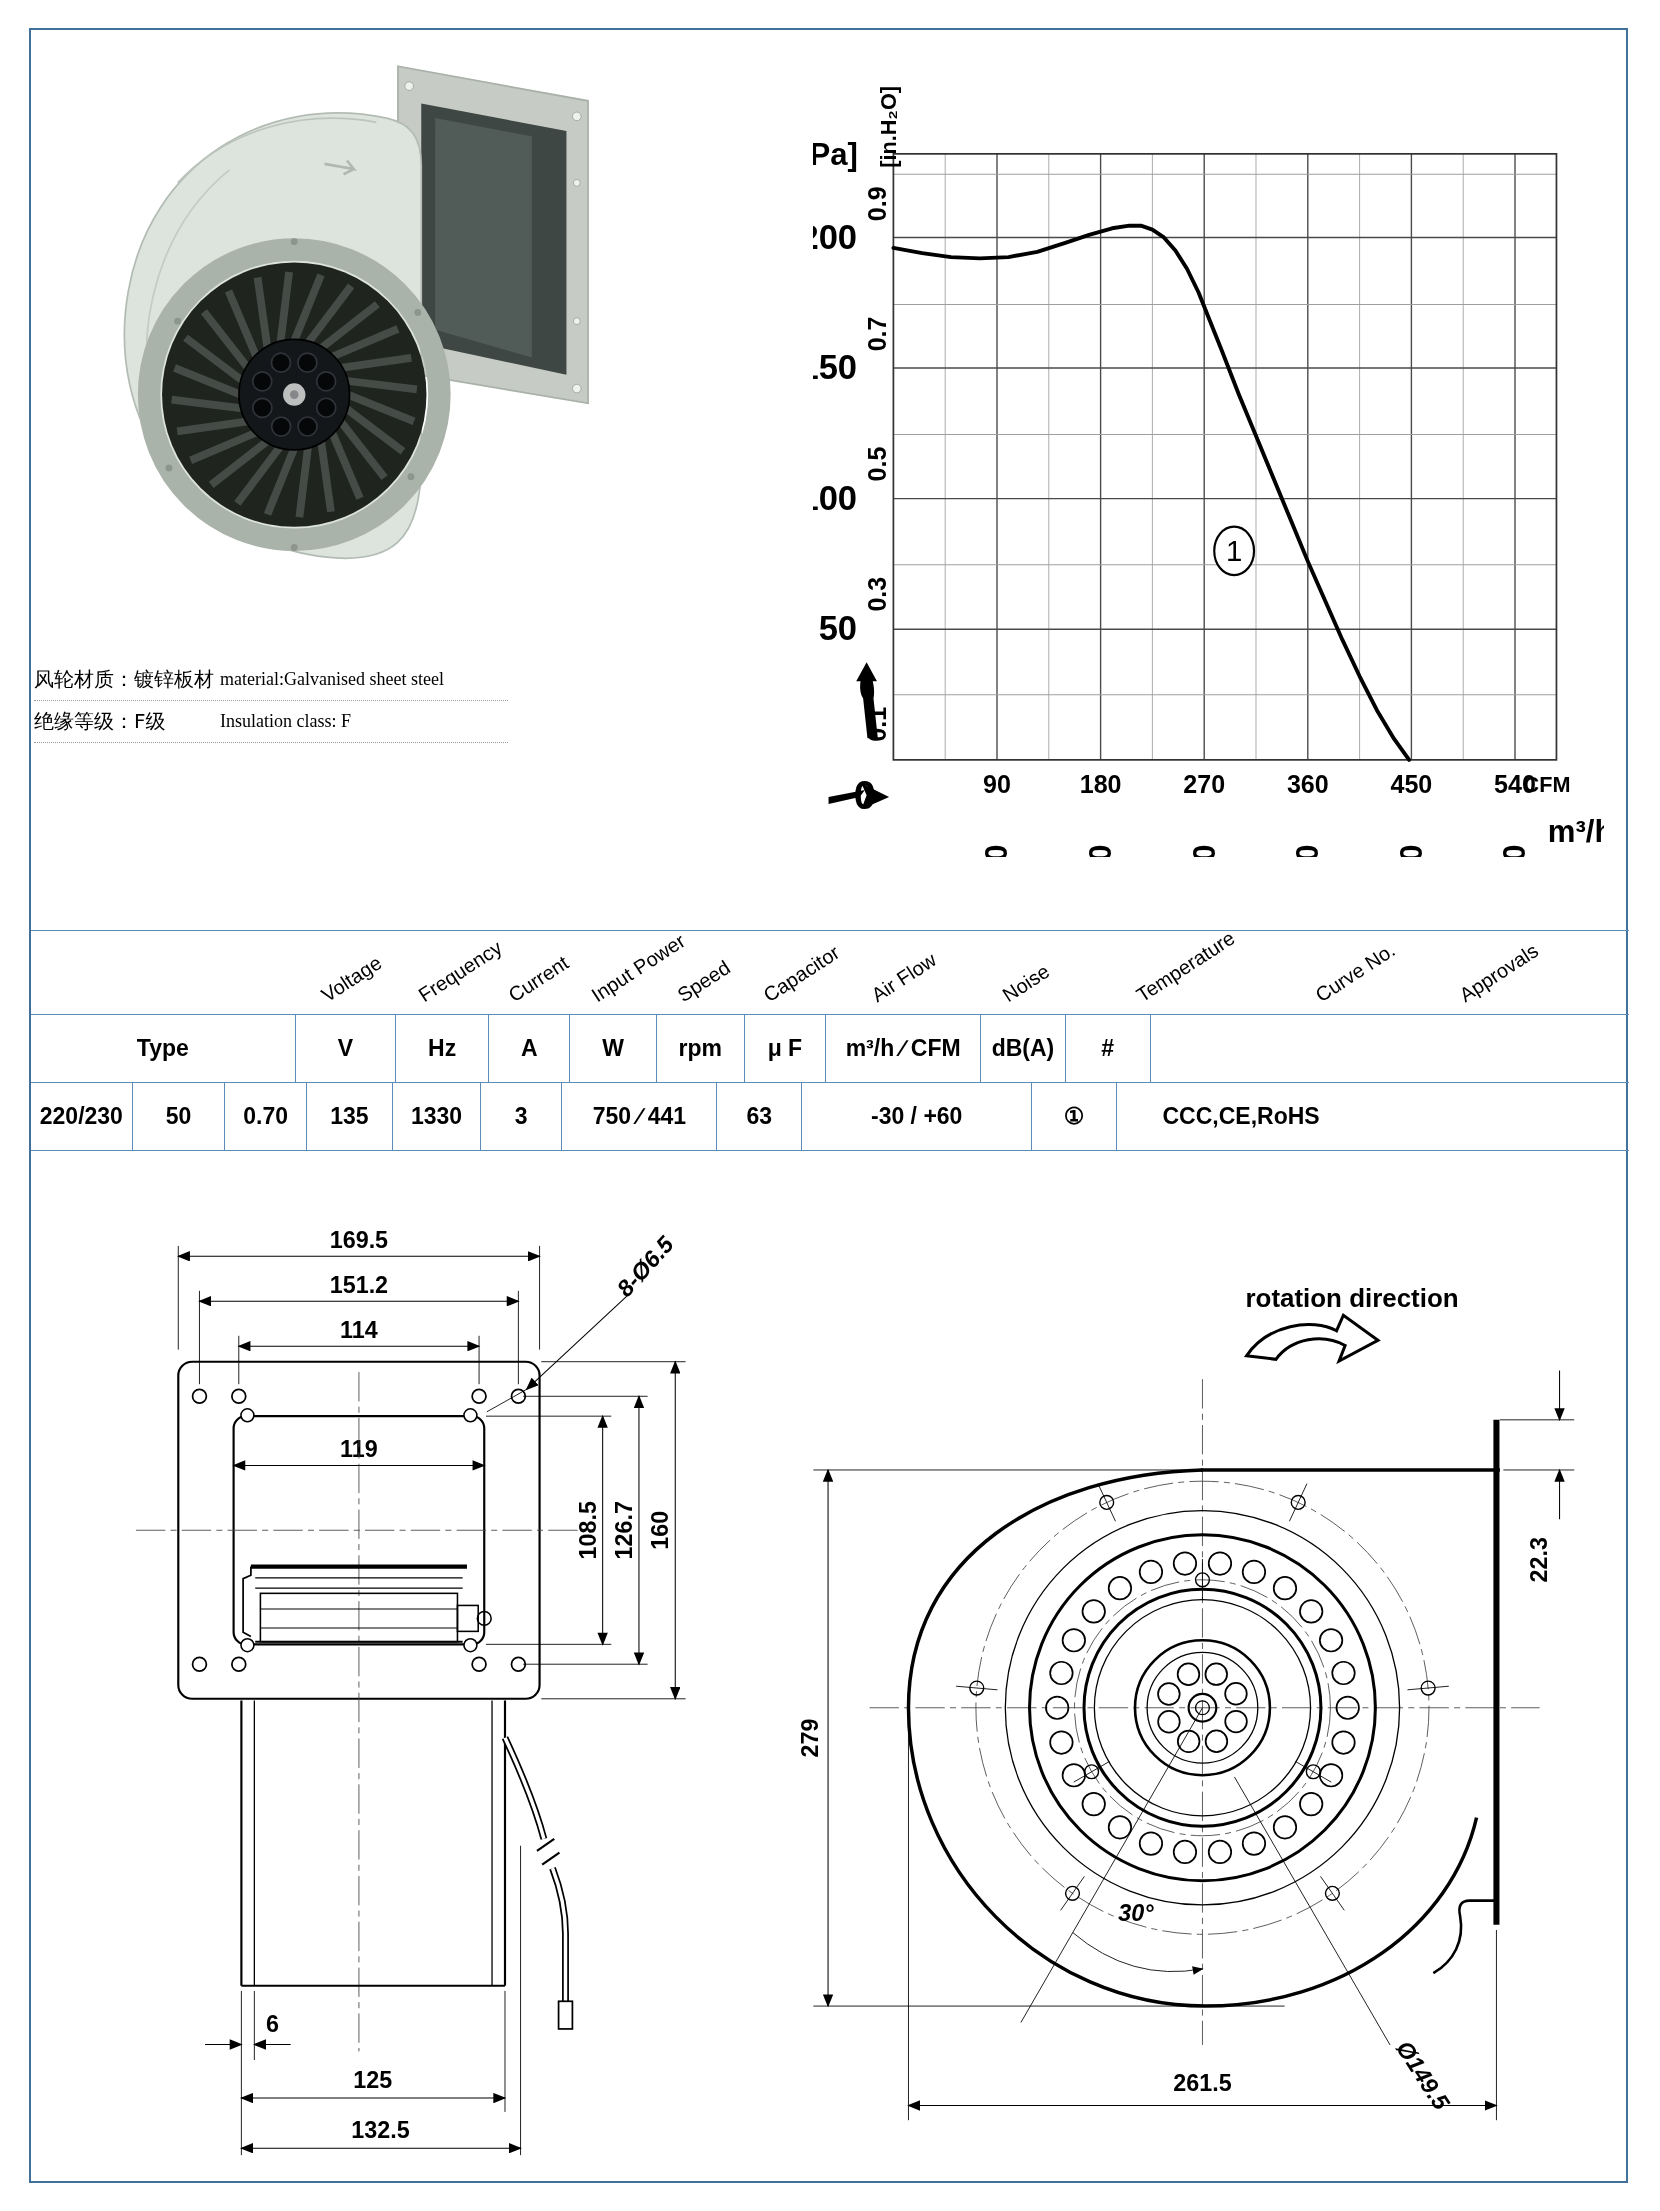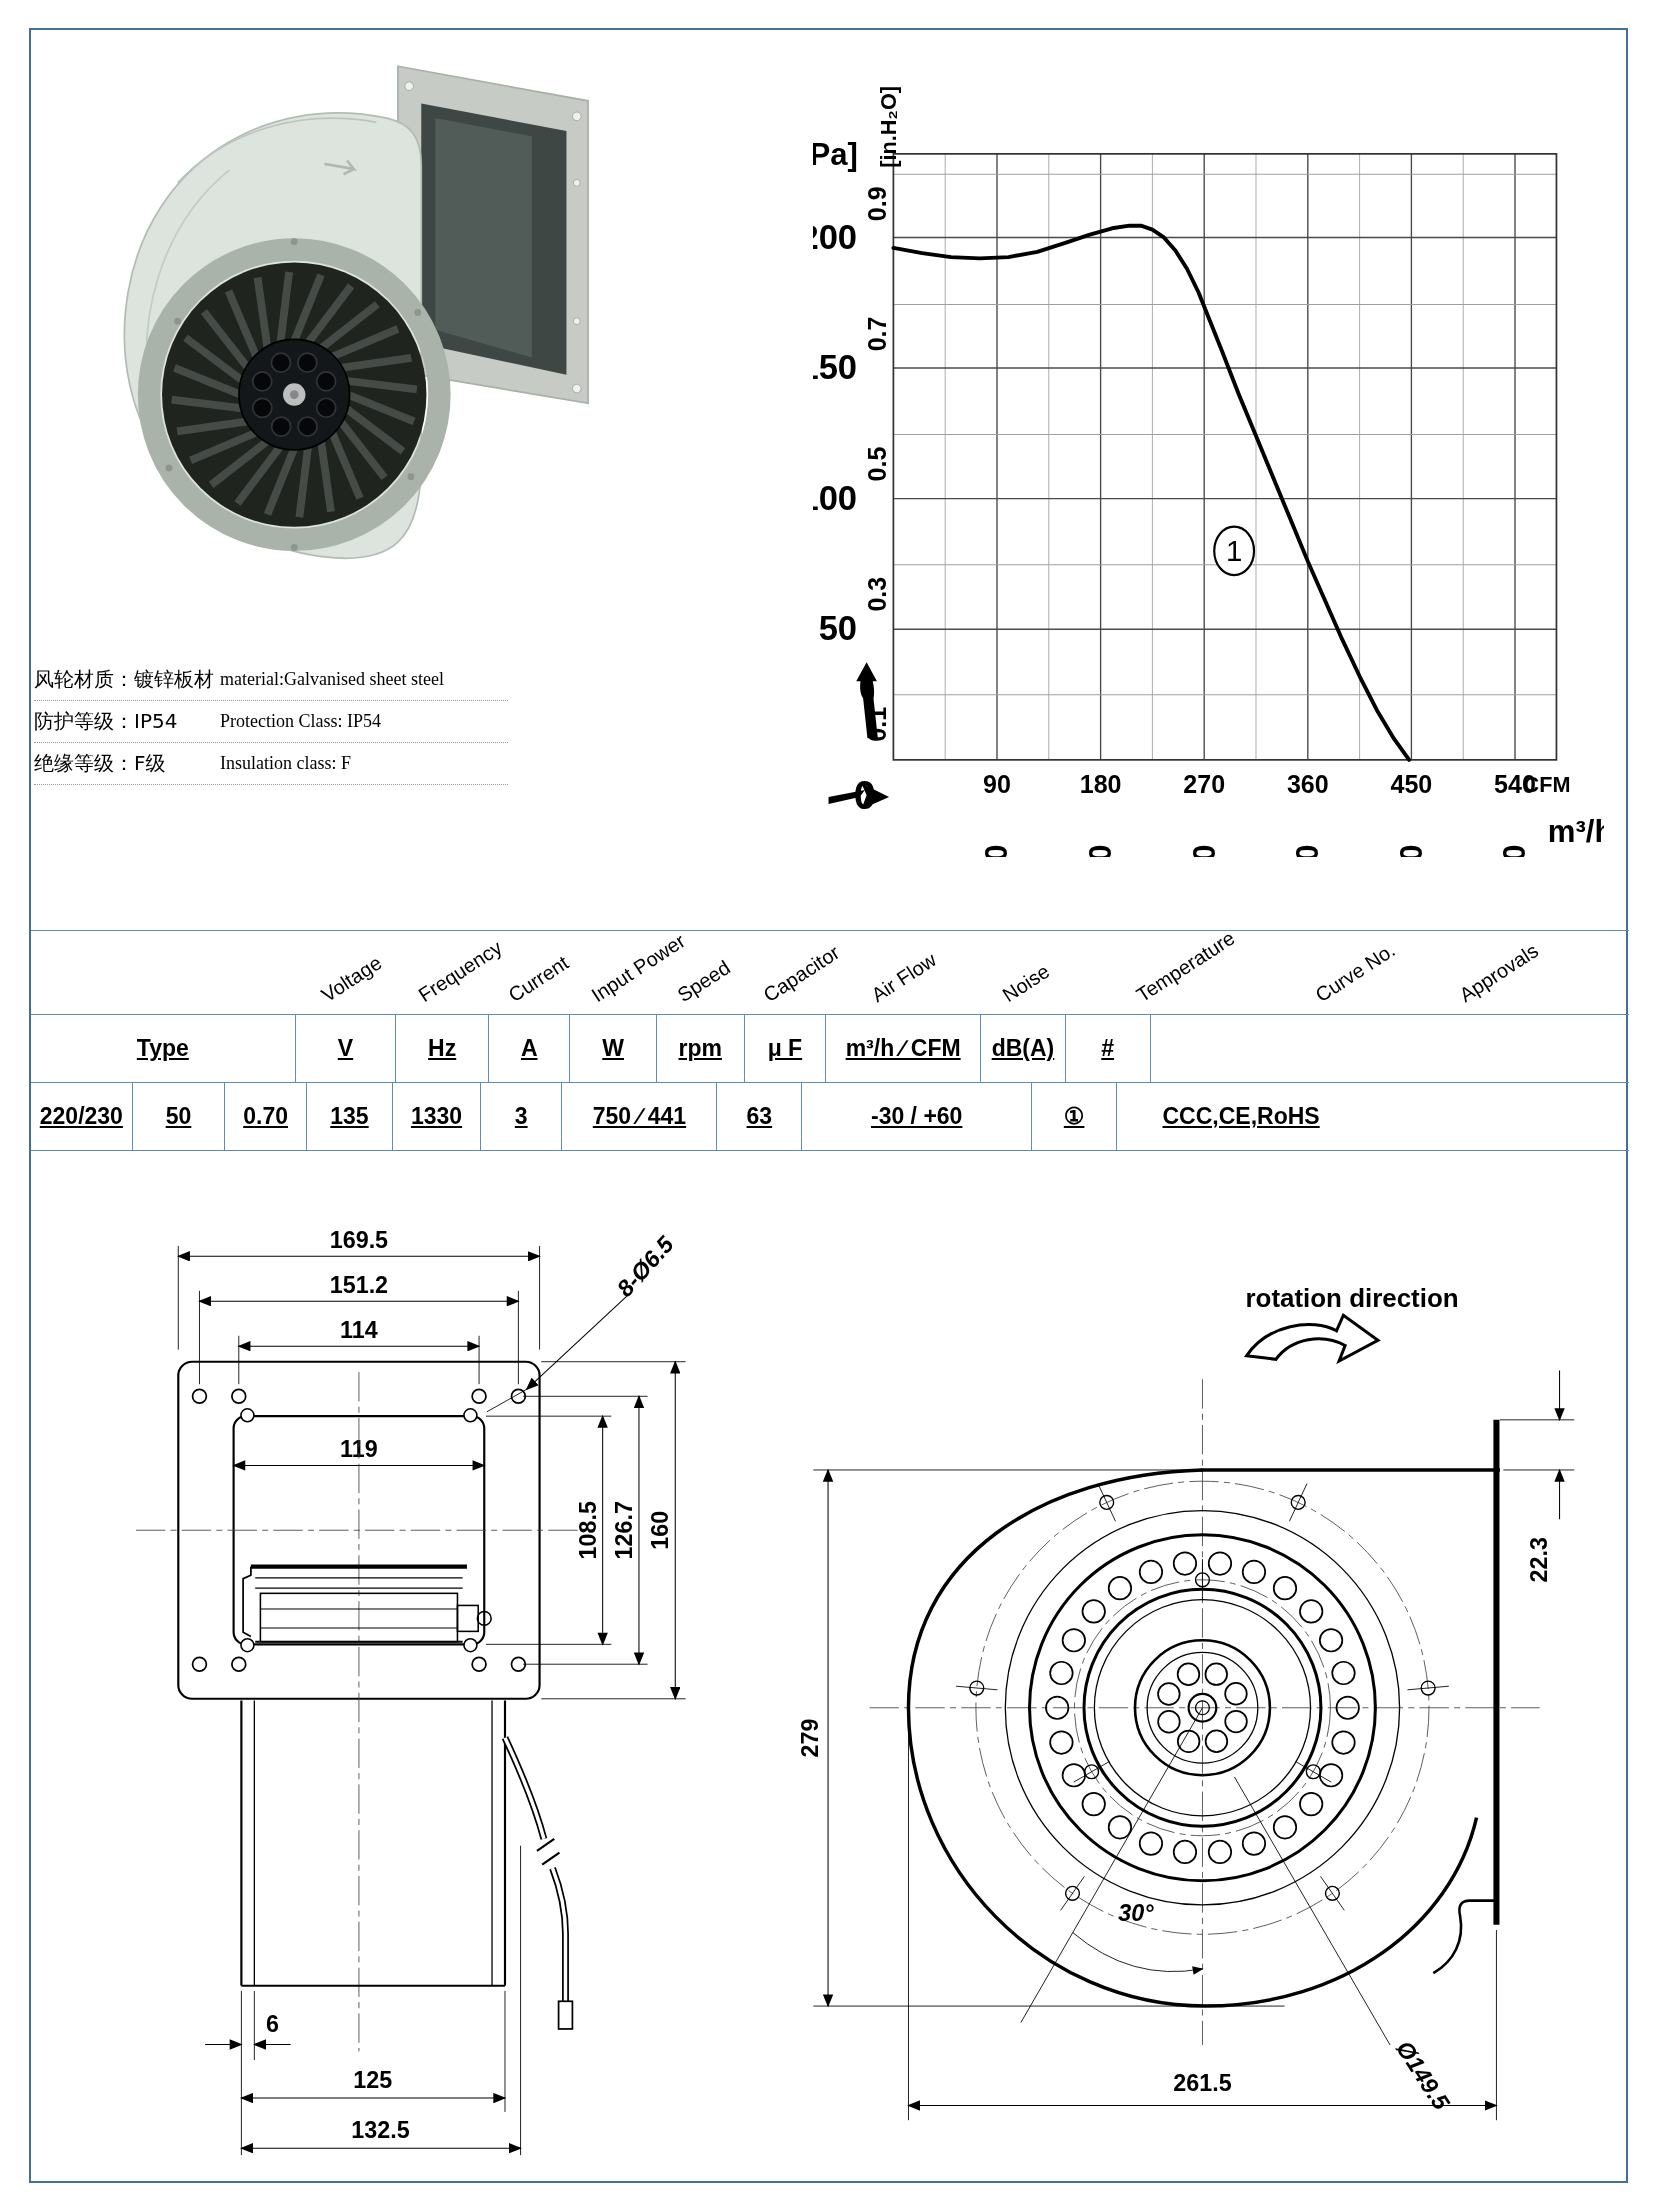--- a/index.html
+++ b/index.html
@@ -11,21 +11,21 @@
   .specs{position:absolute;left:34px;top:659px;width:474px;}
   .spec-row{display:flex;align-items:center;height:41px;border-bottom:1.7px dotted #9a9a9a;}
   .spec-zh{width:186px;font-family:"DejaVu Sans","Liberation Sans",sans-serif;font-size:20px;white-space:pre;}
   .spec-en{flex:1;font-family:Liberation Serif, serif;font-size:18px;white-space:pre;}
 
   
   .spec-table{position:absolute;left:31px;top:930px;width:1598px;border-top:1.7px solid #5e8cb8;border-bottom:1.7px solid #5e8cb8;}
   .diag-band{position:relative;height:83px;}
   .diag-label{position:absolute;bottom:7px;transform:rotate(-33deg);transform-origin:left bottom;white-space:nowrap;font-size:20px;}
   .trow{display:flex;border-top:1.7px solid #5e8cb8;}
-  .tcell{box-sizing:border-box;border-left:1.7px solid #5e8cb8;display:flex;align-items:center;justify-content:center;text-align:center;text-decoration:underline;}
+  .tcell{box-sizing:border-box;border-left:1.7px solid #5e8cb8;display:flex;align-items:center;justify-content:center;text-align:center;}
   .tcell:first-child{border-left:none;}
   .units .tcell{height:67px;font-size:23px;font-weight:600;}
   .vals  .tcell{height:67px;font-size:23px;font-weight:600;}
   .type-cell{font-size:25px;font-weight:600;}
   .circ{font-size:29px;font-weight:400;}
 
   
   .tick-pa{font-size:40px;font-weight:600;}
   .tick-inh2o{font-size:29px;font-weight:600;}
   .tick-cfm{font-size:29px;font-weight:600;}
@@ -179,24 +179,20 @@
   <text x="850" y="888" text-anchor="start" class="unit-big">m³/h</text>
   <text x="60" y="850" text-anchor="middle" class="axis-origin">0</text>
   <path d="M62,680 C70,700 72,712 70,722 L75,768 L63,768 L58,722 C52,712 54,698 62,680 Z M62,680 L74,702 L50,702 Z" fill="#000"></path>
   <path d="M18,836 L60,828 L54,836 L18,844 Z M88,836 L56,820 L62,834 L56,850 Z" fill="#000"></path>
 </svg>
 
 <div class="specs">
   <div class="spec-row">
     <span class="spec-zh">风轮材质：镀锌板材</span>
     <span class="spec-en">material:Galvanised sheet steel</span>
-  </div>
-  <div class="spec-row">
-    <span class="spec-zh">防护等级：IP54</span>
-    <span class="spec-en">Protection Class: IP54</span>
   </div>
   <div class="spec-row">
     <span class="spec-zh">绝缘等级：F级</span>
     <span class="spec-en">Insulation class: F</span>
   </div>
 </div>
 
 <div class="spec-table">
   <div class="diag-band">
     <div class="diag-label" style="left:18.7%">Voltage</div>

